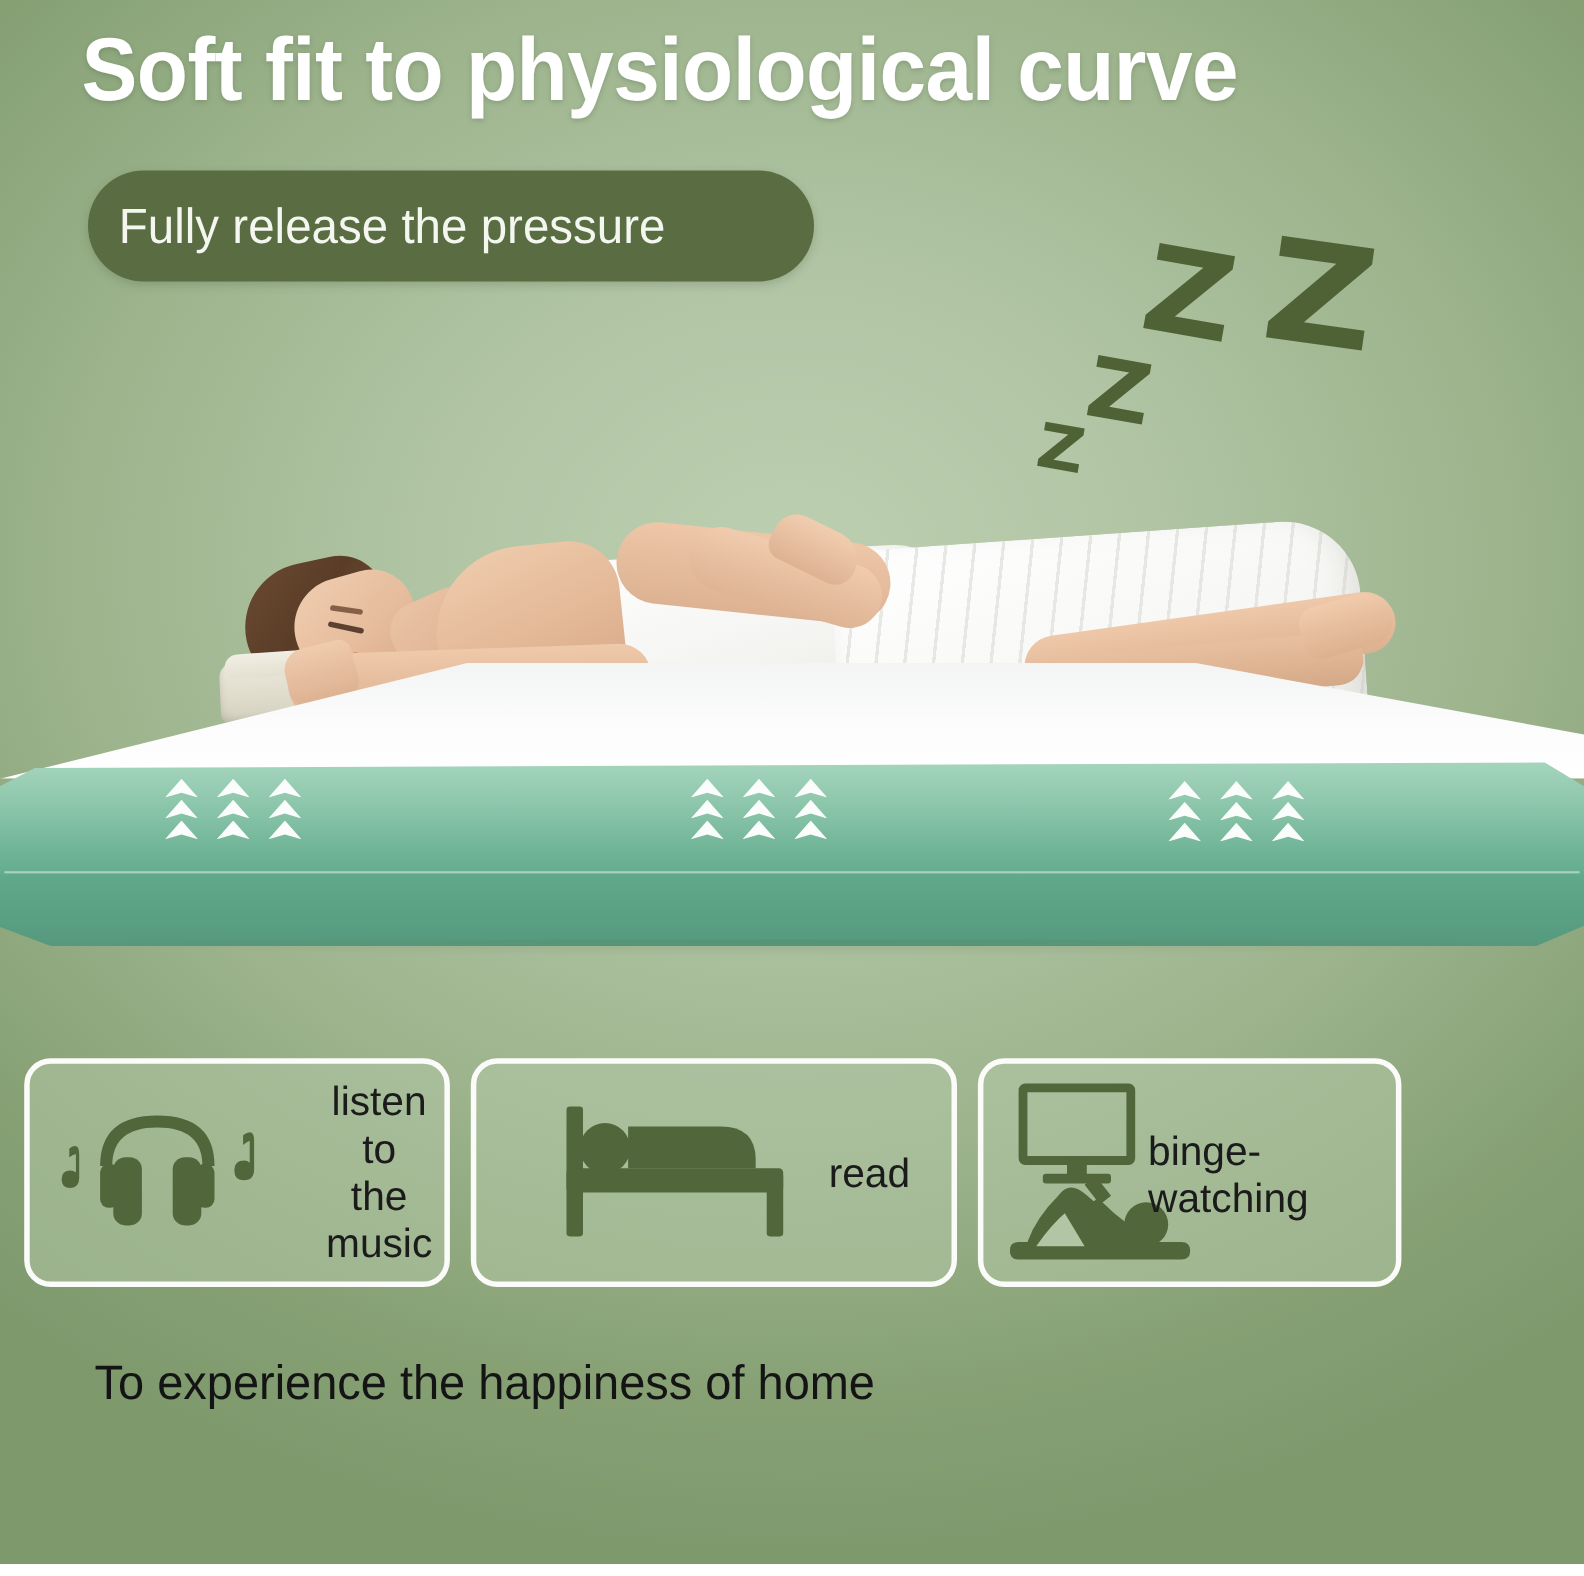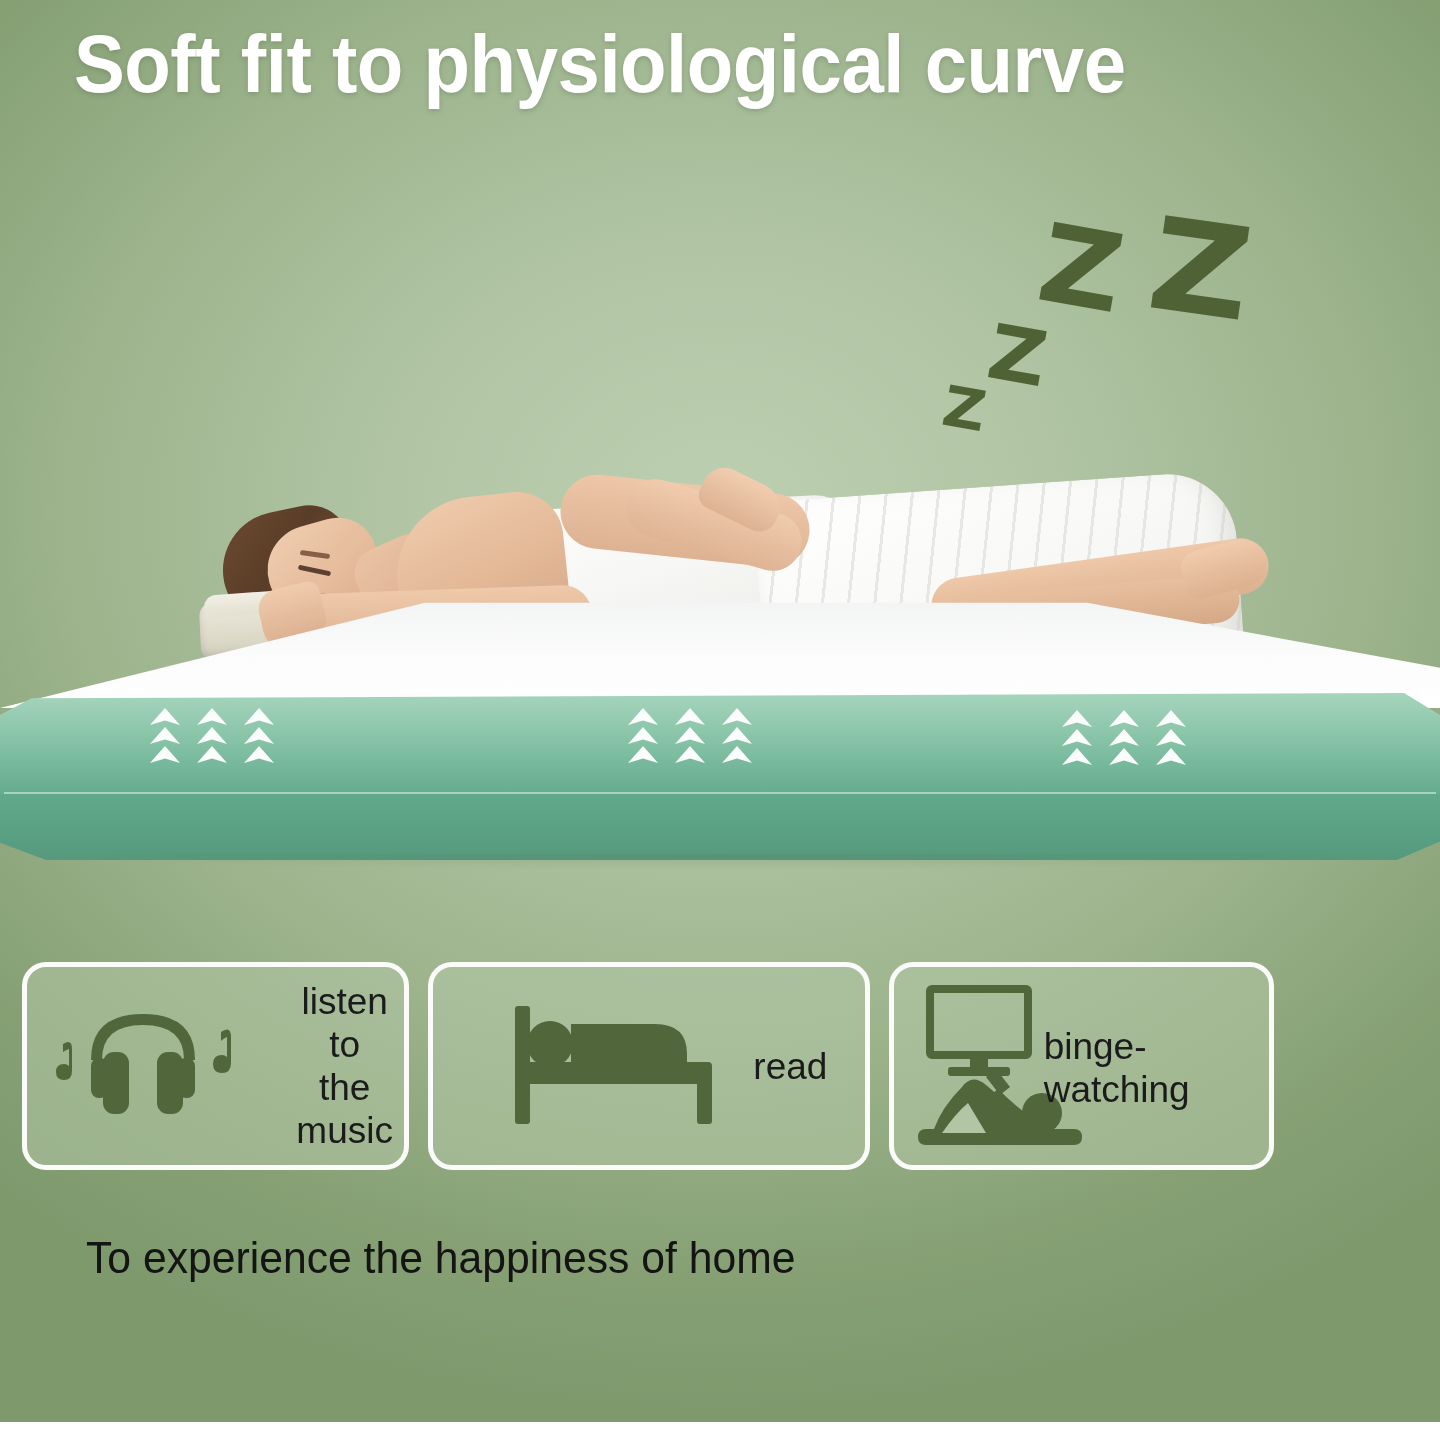--- a/index.html
+++ b/index.html
@@ -350,20 +350,23 @@
 </head>
 <body>
 
 <div id="stage">
 
   <div class="bg"></div>
   <div class="bg-bottom-strip"></div>
 
   <div class="headline">Soft fit to physiological curve</div>
 
+  <div class="pill">
+    <div class="pill-label">Fully release the pressure</div>
+  </div>
 
   <div class="zzz zzz-1">Z</div>
   <div class="zzz zzz-2">Z</div>
   <div class="zzz zzz-3">Z</div>
   <div class="zzz zzz-4">Z</div>
 
   <div class="scene">
     <div class="hair"></div>
     <div class="face"></div>
     <div class="brow"></div>

